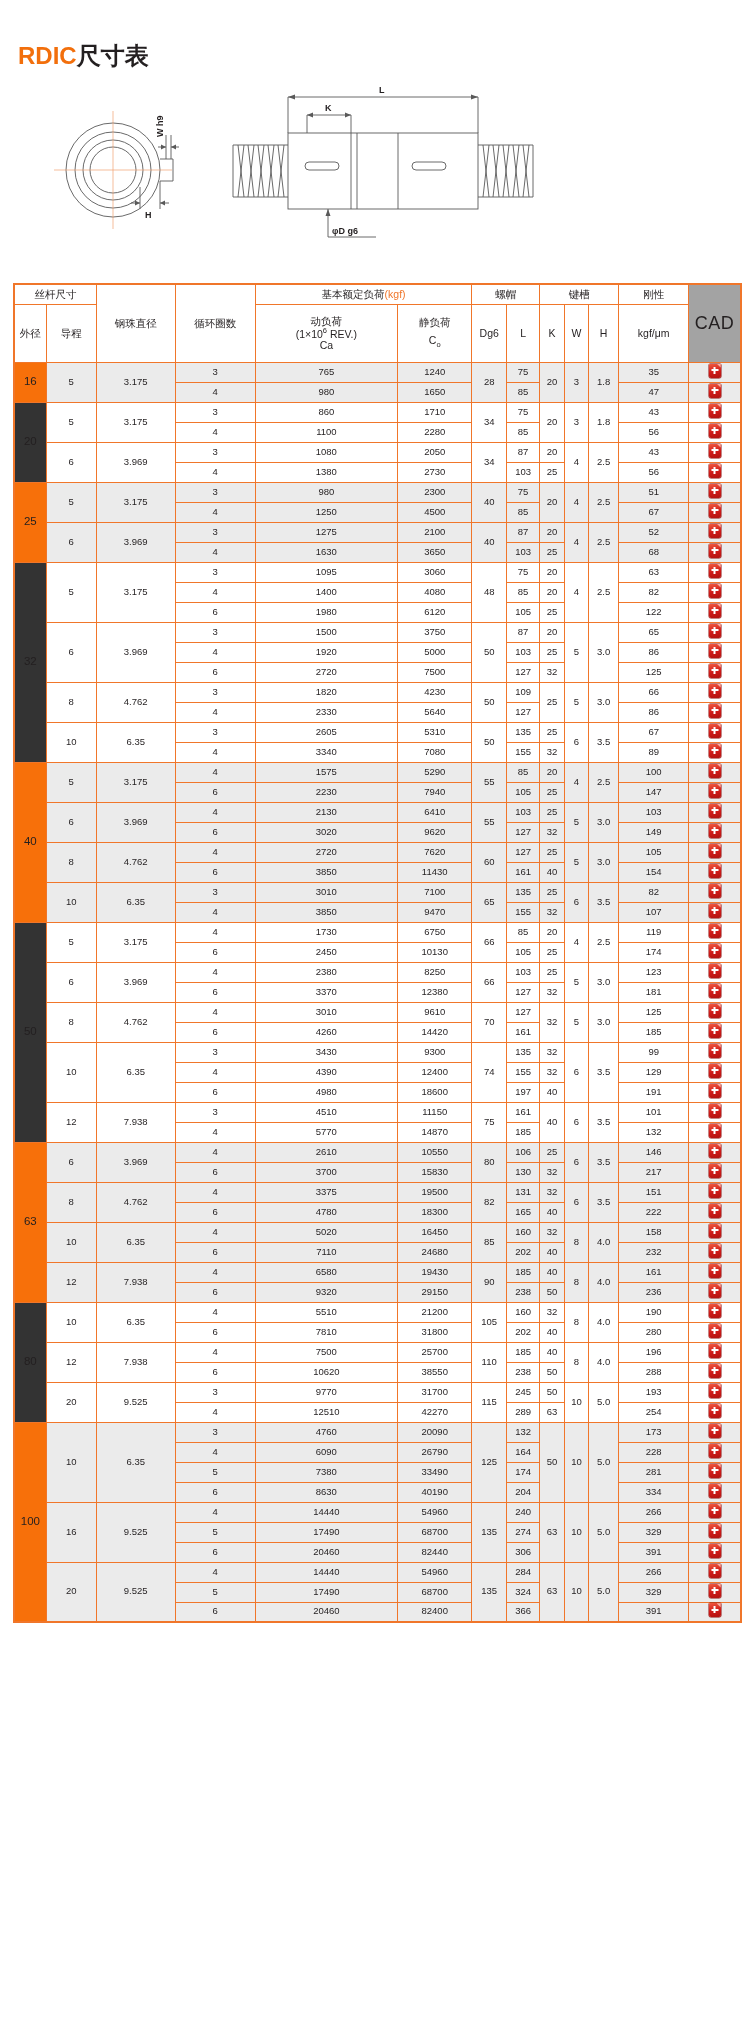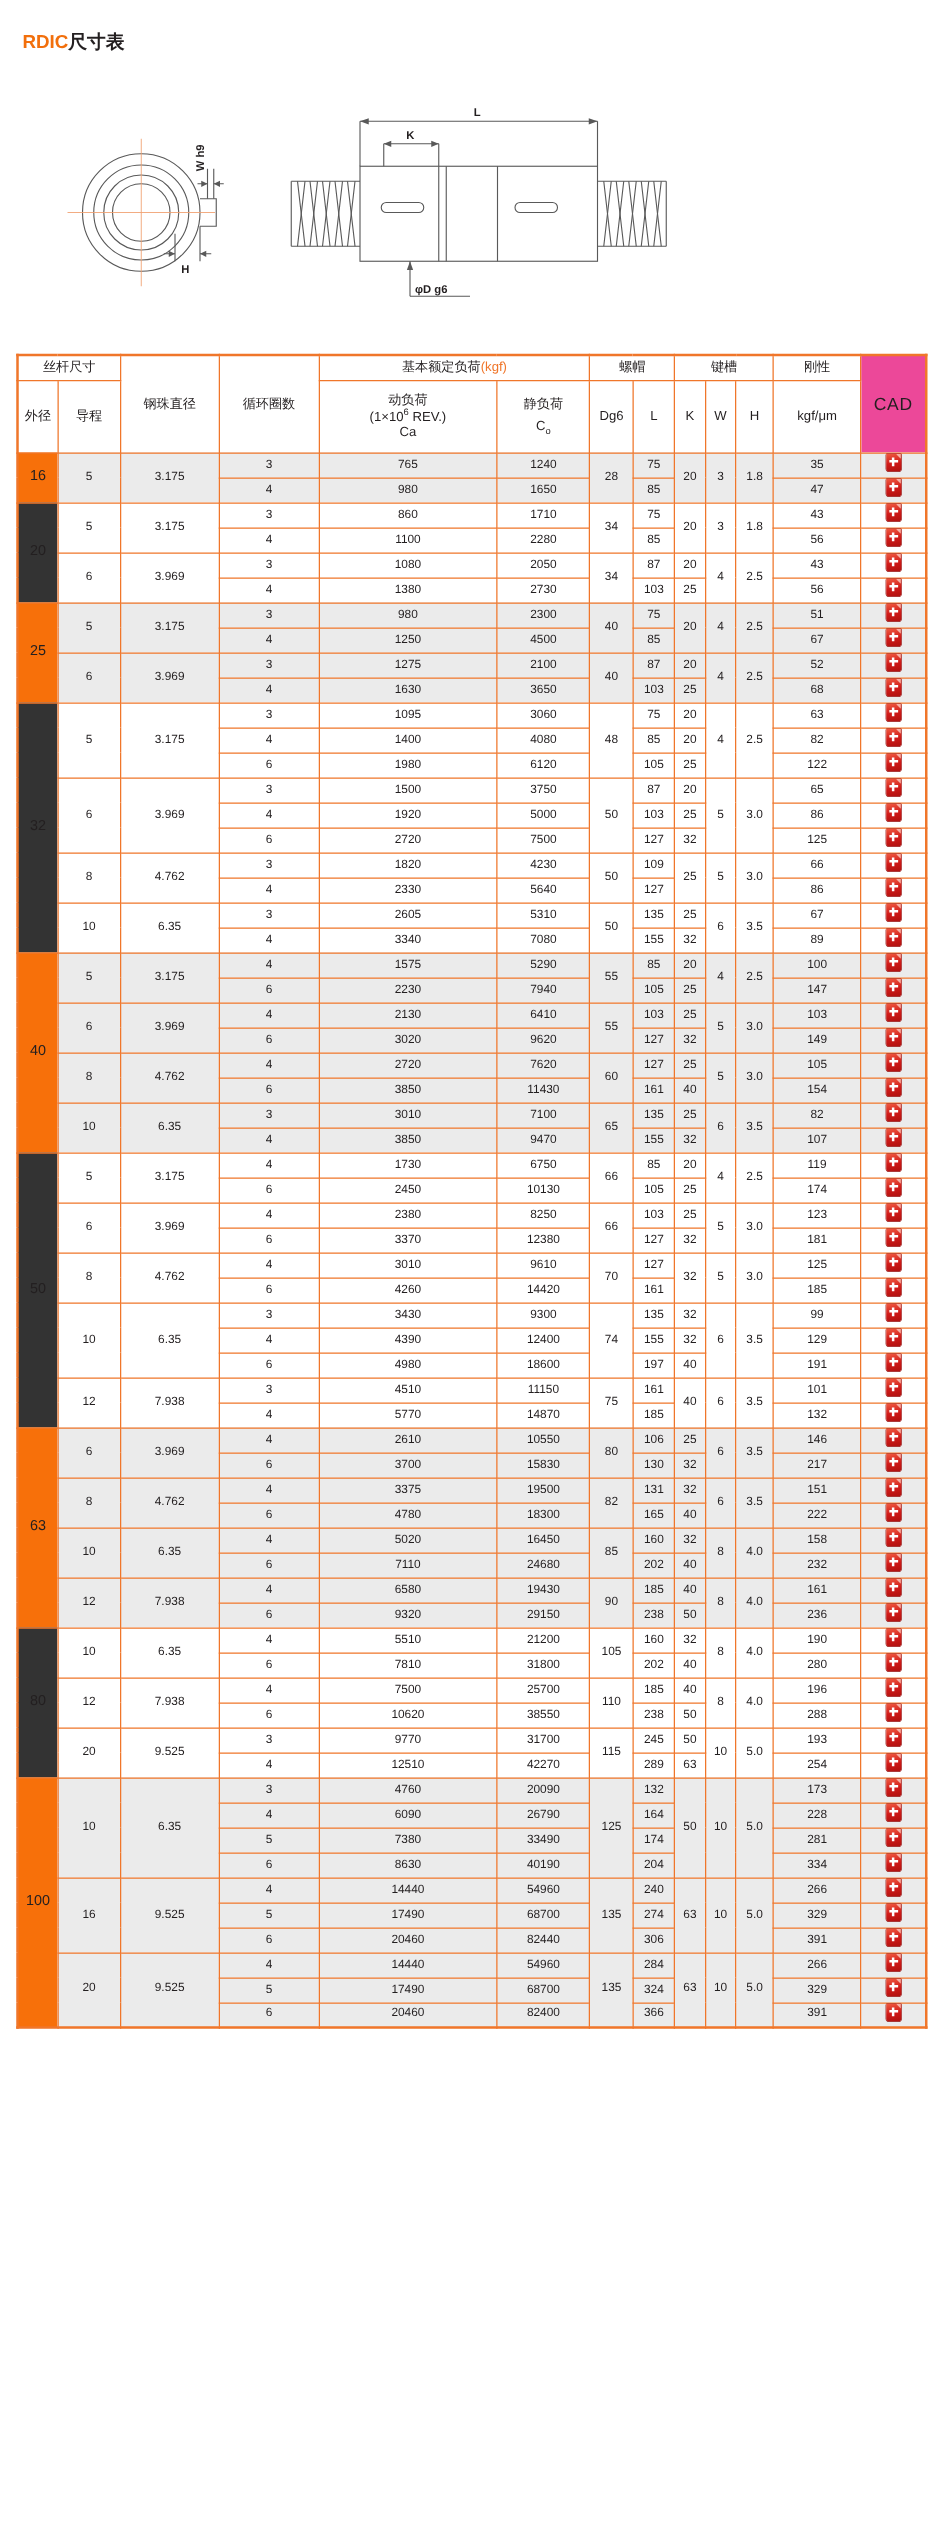--- a/index.html
+++ b/index.html
@@ -7,22 +7,22 @@
   body {
     width: 755px;
     background: #ffffff;
     font-family: "Liberation Sans", sans-serif;
     color: #231f20;
   }
   .page { position: relative; width: 755px; height: 2032px; }
 
   
   .title {
-    position: absolute; left: 18px; top: 24px;
-    font-size: 15px; font-weight: bold;
+    position: absolute; left: 18px; top: 40px;
+    font-size: 24px; font-weight: bold;
     letter-spacing: 0px;
   }
   .title .lat { color: #f26f0c; }
   .title .cjk { color: #231f20; font-weight: bold; }
 
   
   .drawings { position: absolute; left: 0; top: 75px; width: 755px; height: 190px; }
   .unit {
     position: absolute; right: 13px; top: 282px;
     font-size: 9.5px; color: #231f20; margin-left: 16px;
@@ -51,24 +51,24 @@
   
   thead td {
     background: #ffffff;
     font-size: 10.5px;
     font-weight: bold;
   }
   thead td.h-grp { height: 20px; }
   thead td.h-sub { height: 58px; }
   .kgf { color: #f0762a; font-weight: normal; }
   .cad-head {
-    background: #ec4899;
+    background: #a3a3a3;
     color: #ffffff;
     font-weight: bold;
-    font-size: 14px;
+    font-size: 18px;
     letter-spacing: .5px;
   }
   .sup { font-size: 7.5px; vertical-align: super; }
   .sub { font-size: 7.5px; vertical-align: sub; }
   .h-sub .dyn-l1 { display:block; }
   .h-sub .dyn-l2 { display:block; }
   .h-sub .dyn-l3 { display:block; }
 
   
   tbody td { height: 20px; font-size: 9.5px; }

